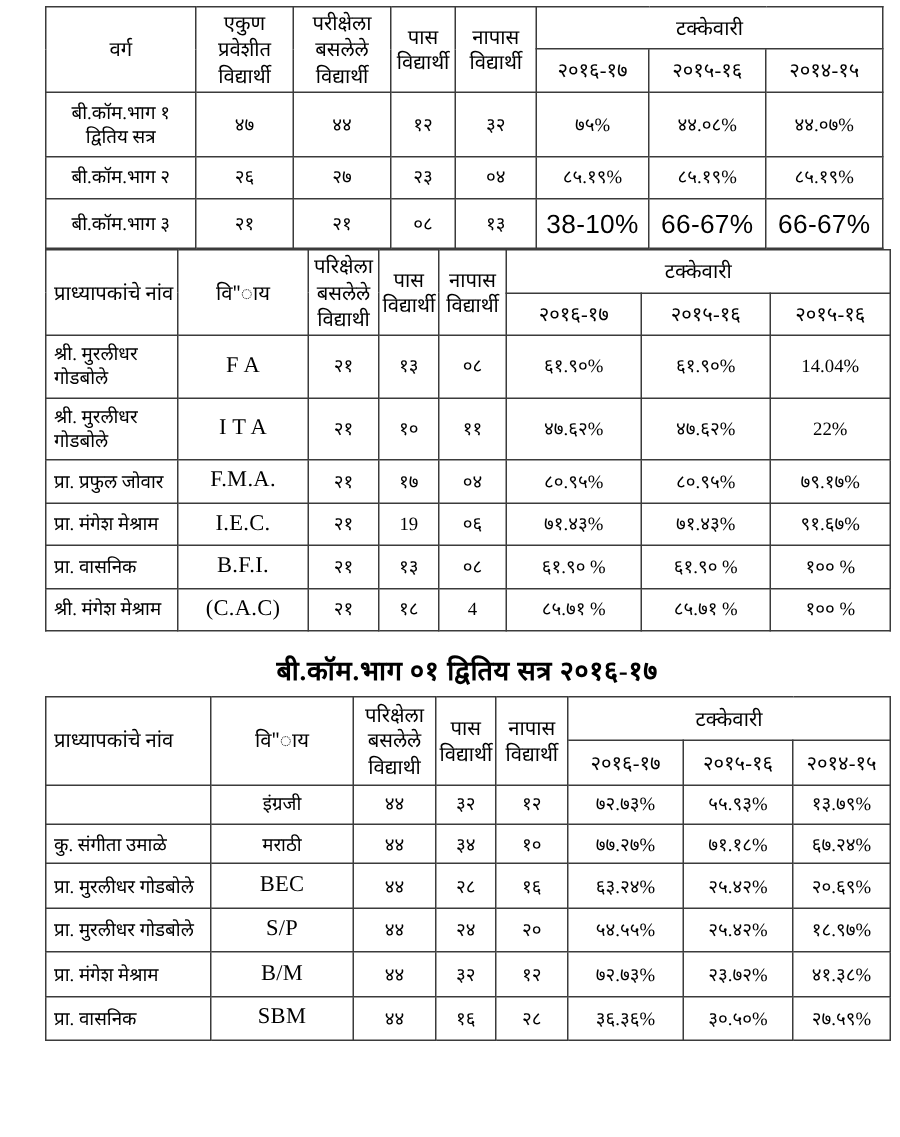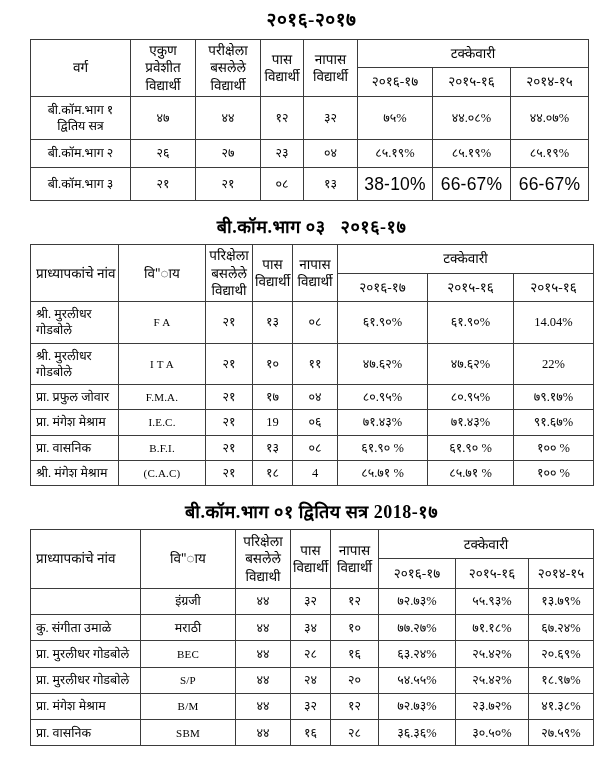--- a/index.html
+++ b/index.html
@@ -54,39 +54,38 @@
   #t1 { width: 558px; }
   #t2, #t3 { width: 563px; }
   
   #t2 td:first-child, #t3 td:first-child,
   #t2 th.name-th, #t3 th.name-th {
     text-align: left;
     padding-left: 5px;
   }
   
   table.res td.latin {
-    font-size: 11px;
+    font-size: 15px;
     letter-spacing: 0.2px;
   }
   #t1 td.latin {
     font-size: 17.5px;
     font-family: "Liberation Sans", "DejaVu Sans", sans-serif;
     margin-top: 17px;
   }
   #t1 tbody td { padding: 5px 2px; }
   #t2 tbody td { padding: 4px 2px; }
   #t3 tbody td { padding: 4.5px 2px; }
   #t3 th { padding: 3px 2px; }
 </style>
 </head>
 <body>
 
 <div class="page">
 
-  <h1 class="doc-title">२०१६-२०१७</h1>
 
   <table class="res" id="t1">
     <colgroup>
       <col style="width:100px">
         <col style="width:65px">
         <col style="width:65px">
       <col style="width:43px">
         <col style="width:54px">
       <col style="width:75px">
         <col style="width:78px">
@@ -134,21 +133,20 @@
           <td>२१</td>
           <td>०८</td>
           <td>१३</td>
           <td class="latin">38-10%</td>
           <td class="latin">66-67%</td>
           <td class="latin">66-67%</td>
         </tr>
       </tbody>
   </table>
 
-  <h2 class="doc-title sub">बी.कॉम.भाग ०३   २०१६-१७</h2>
 
   <table class="res" id="t2">
     <colgroup>
       <col style="width:88px">
         <col style="width:87px">
         <col style="width:47px">
       <col style="width:40px">
         <col style="width:45px">
       <col style="width:90px">
         <col style="width:86px">
@@ -226,21 +224,21 @@
           <td>२१</td>
           <td>१८</td>
           <td>4</td>
           <td>८५.७१ %</td>
           <td>८५.७१ %</td>
           <td>१०० %</td>
         </tr>
       </tbody>
   </table>
 
-  <h2 class="doc-title sub">बी.कॉम.भाग ०१ द्वितिय सत्र 2018-१७</h2>
+  <h2 class="doc-title sub">बी.कॉम.भाग ०१ द्वितिय सत्र २०१६-१७</h2>
 
   <table class="res" id="t3">
     <colgroup>
       <col style="width:110px">
         <col style="width:95px">
         <col style="width:55px">
       <col style="width:40px">
         <col style="width:48px">
       <col style="width:77px">
         <col style="width:73px">

